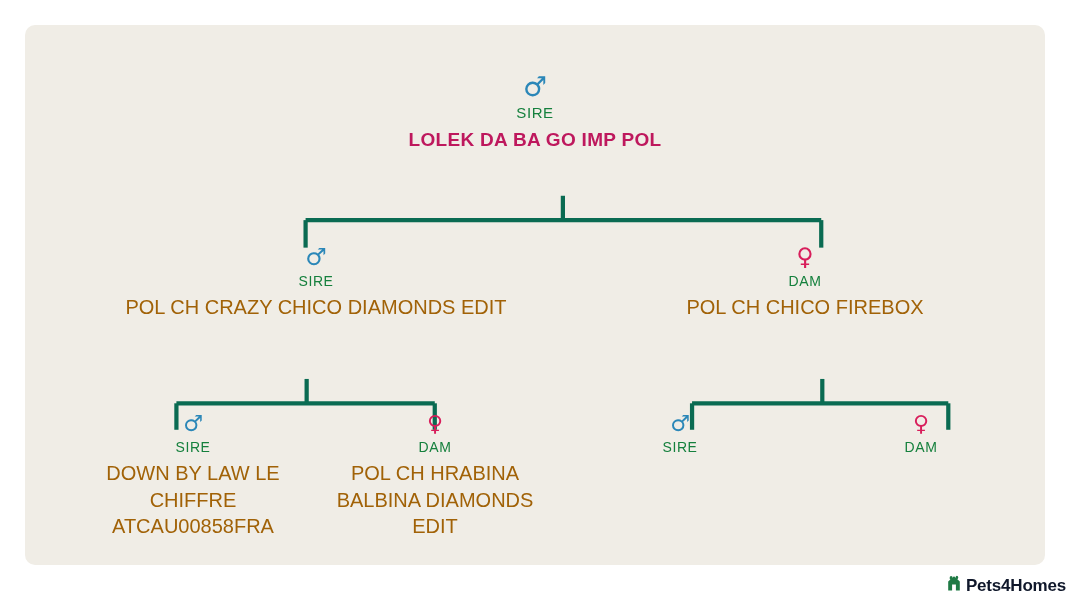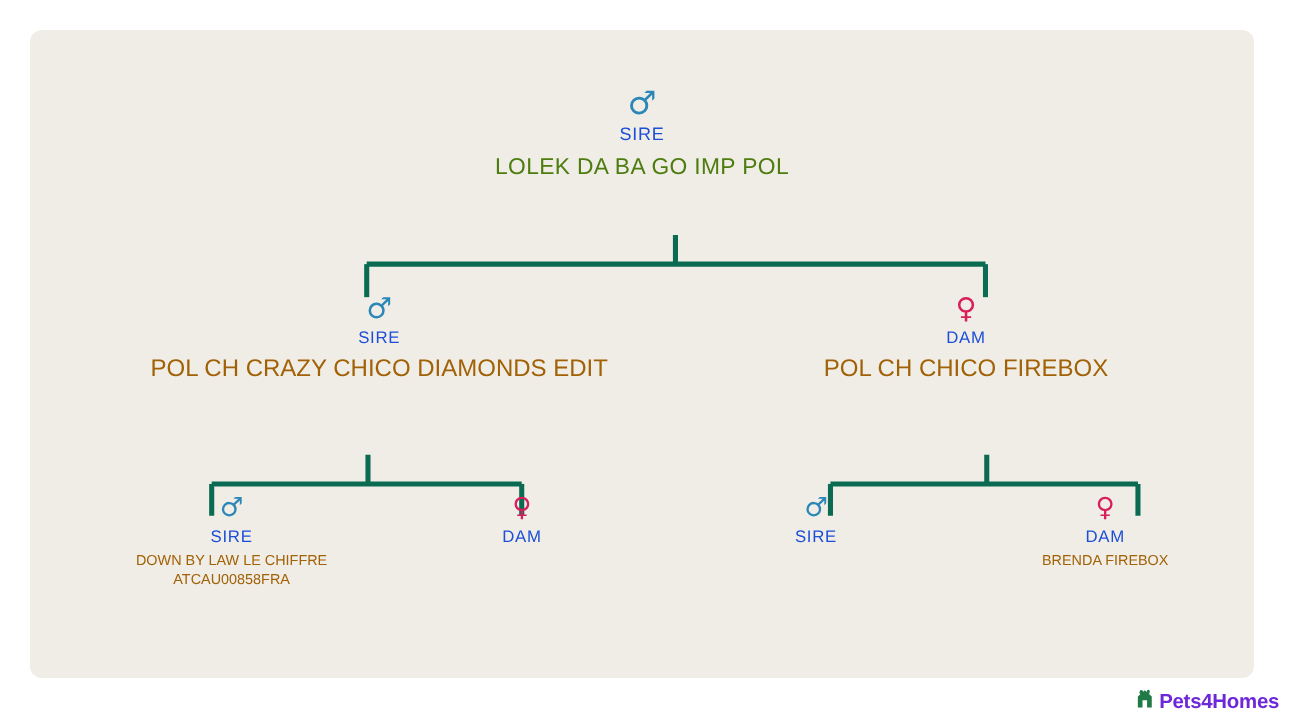--- a/index.html
+++ b/index.html
@@ -36,54 +36,54 @@
     display: block;
     line-height: 1;
     margin: 0 auto 4px auto;
     font-family: "DejaVu Sans", sans-serif;
   }
   .gender-icon.male  { color: #2b87b8; }
   .gender-icon.female{ color: #d81e5b; }
 
   .role-label {
     display: block;
-    color: #1d4ed8;
+    color: #15803d;
     letter-spacing: 0.6px;
     line-height: 1.15;
   }
   .node-name {
     display: block;
     color: #a16207;
     line-height: 1.33;
   }
 
   
   .gen0 { width: 620px; left: 200px; top: 48px; }
   .gen0 .gender-icon { font-size: 27px; }
   .gen0 .role-label  { font-size: 15px; margin-bottom: 6px; }
   .gen0 .node-name   {
     font-size: 19px;
-    font-weight: normal;
-    color: #4d7c0f;
+    font-weight: bold;
+    color: #be185d;
     letter-spacing: 0.3px;
   }
 
   
   .gen1 { width: 470px; top: 220px; }
   .gen1 .gender-icon { font-size: 24px; }
   .gen1 .role-label  { font-size: 14px; margin-bottom: 5px; }
   .gen1 .node-name   { font-size: 20px; }
   .gen1-left  { left: 56px; }
   .gen1-right { left: 545px; }
 
   
   .gen2 { width: 230px; top: 388px; }
   .gen2 .gender-icon { font-size: 22px; }
   .gen2 .role-label  { font-size: 14px; margin-bottom: 5px; }
-  .gen2 .node-name   { font-size: 12px; }
+  .gen2 .node-name   { font-size: 20px; }
   .gen2-a { left: 53px; }
   .gen2-b { left: 295px; }
   .gen2-c { left: 540px; }
   .gen2-d { left: 781px; }
 
   
   .connectors {
     position: absolute;
     left: 0;
     top: 0;
@@ -97,21 +97,21 @@
     position: absolute;
     right: 14px;
     bottom: 6px;
     display: flex;
     align-items: center;
     gap: 3px;
   }
   .brand-logo .logo-text {
     font-size: 17px;
     font-weight: bold;
-    color: #6d28d9;
+    color: #0f172a;
     letter-spacing: -0.2px;
     line-height: 1;
   }
 </style>
 </head>
 <body>
 
 <div class="pedigree-card">
 
   <svg class="connectors" viewBox="0 0 1020 540" width="1020" height="540" aria-hidden="true">
@@ -154,31 +154,31 @@
 
   <div class="node gen2 gen2-a">
     <span class="gender-icon male">♂</span>
     <span class="role-label">SIRE</span>
     <span class="node-name">DOWN BY LAW LE CHIFFRE ATCAU00858FRA</span>
   </div>
 
   <div class="node gen2 gen2-b">
     <span class="gender-icon female">♀</span>
     <span class="role-label">DAM</span>
+    <span class="node-name">POL CH HRABINA BALBINA DIAMONDS EDIT</span>
   </div>
 
   <div class="node gen2 gen2-c">
     <span class="gender-icon male">♂</span>
     <span class="role-label">SIRE</span>
   </div>
 
   <div class="node gen2 gen2-d">
     <span class="gender-icon female">♀</span>
     <span class="role-label">DAM</span>
-    <span class="node-name">BRENDA FIREBOX</span>
   </div>
 
 </div>
 
 <div class="brand-logo">
   <span>
     <svg width="17" height="18" viewBox="0 0 17 18" aria-hidden="true">
       <path d="M2.2 7.4 L8.0 2.2 L13.8 7.4 L13.8 16.6 L9.9 16.6 L9.9 10.6 L6.1 10.6 L6.1 16.6 L2.2 16.6 Z" fill="#1f7a45"></path>
       <ellipse cx="5.1" cy="4.0" rx="1.5" ry="2.0" fill="#1f7a45"></ellipse>
       <ellipse cx="10.9" cy="3.6" rx="1.3" ry="1.8" fill="#1f7a45"></ellipse>

